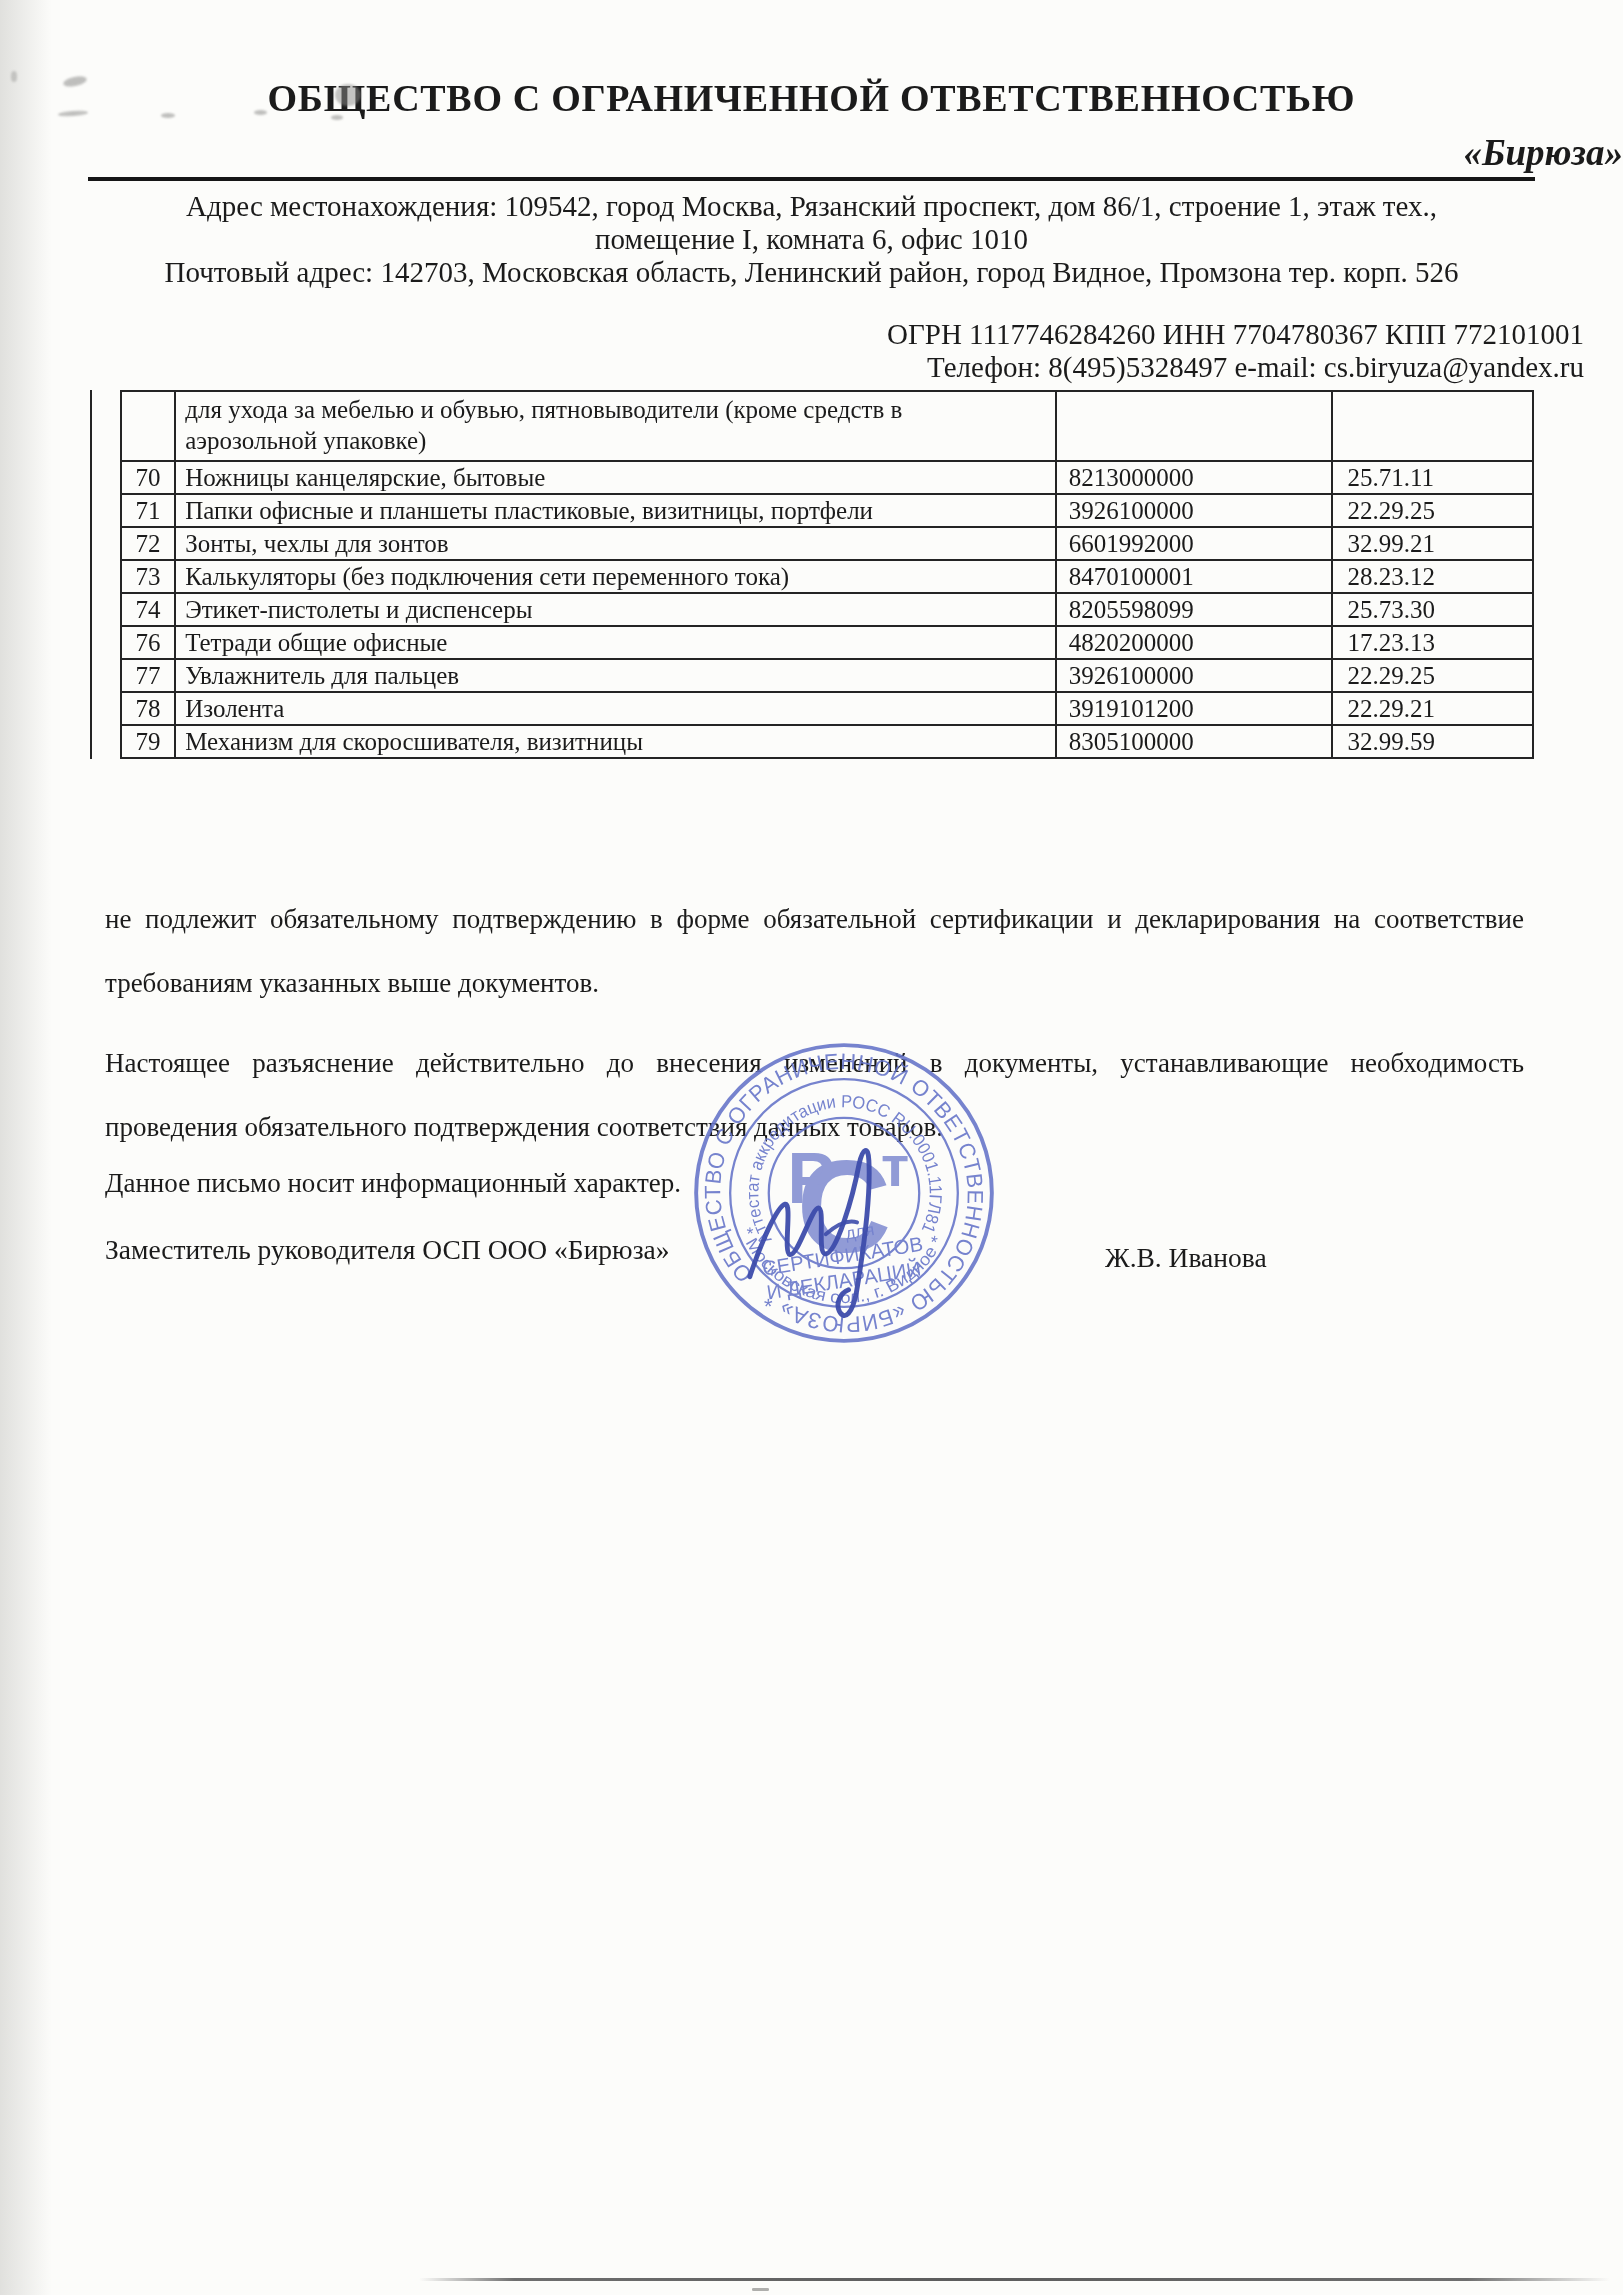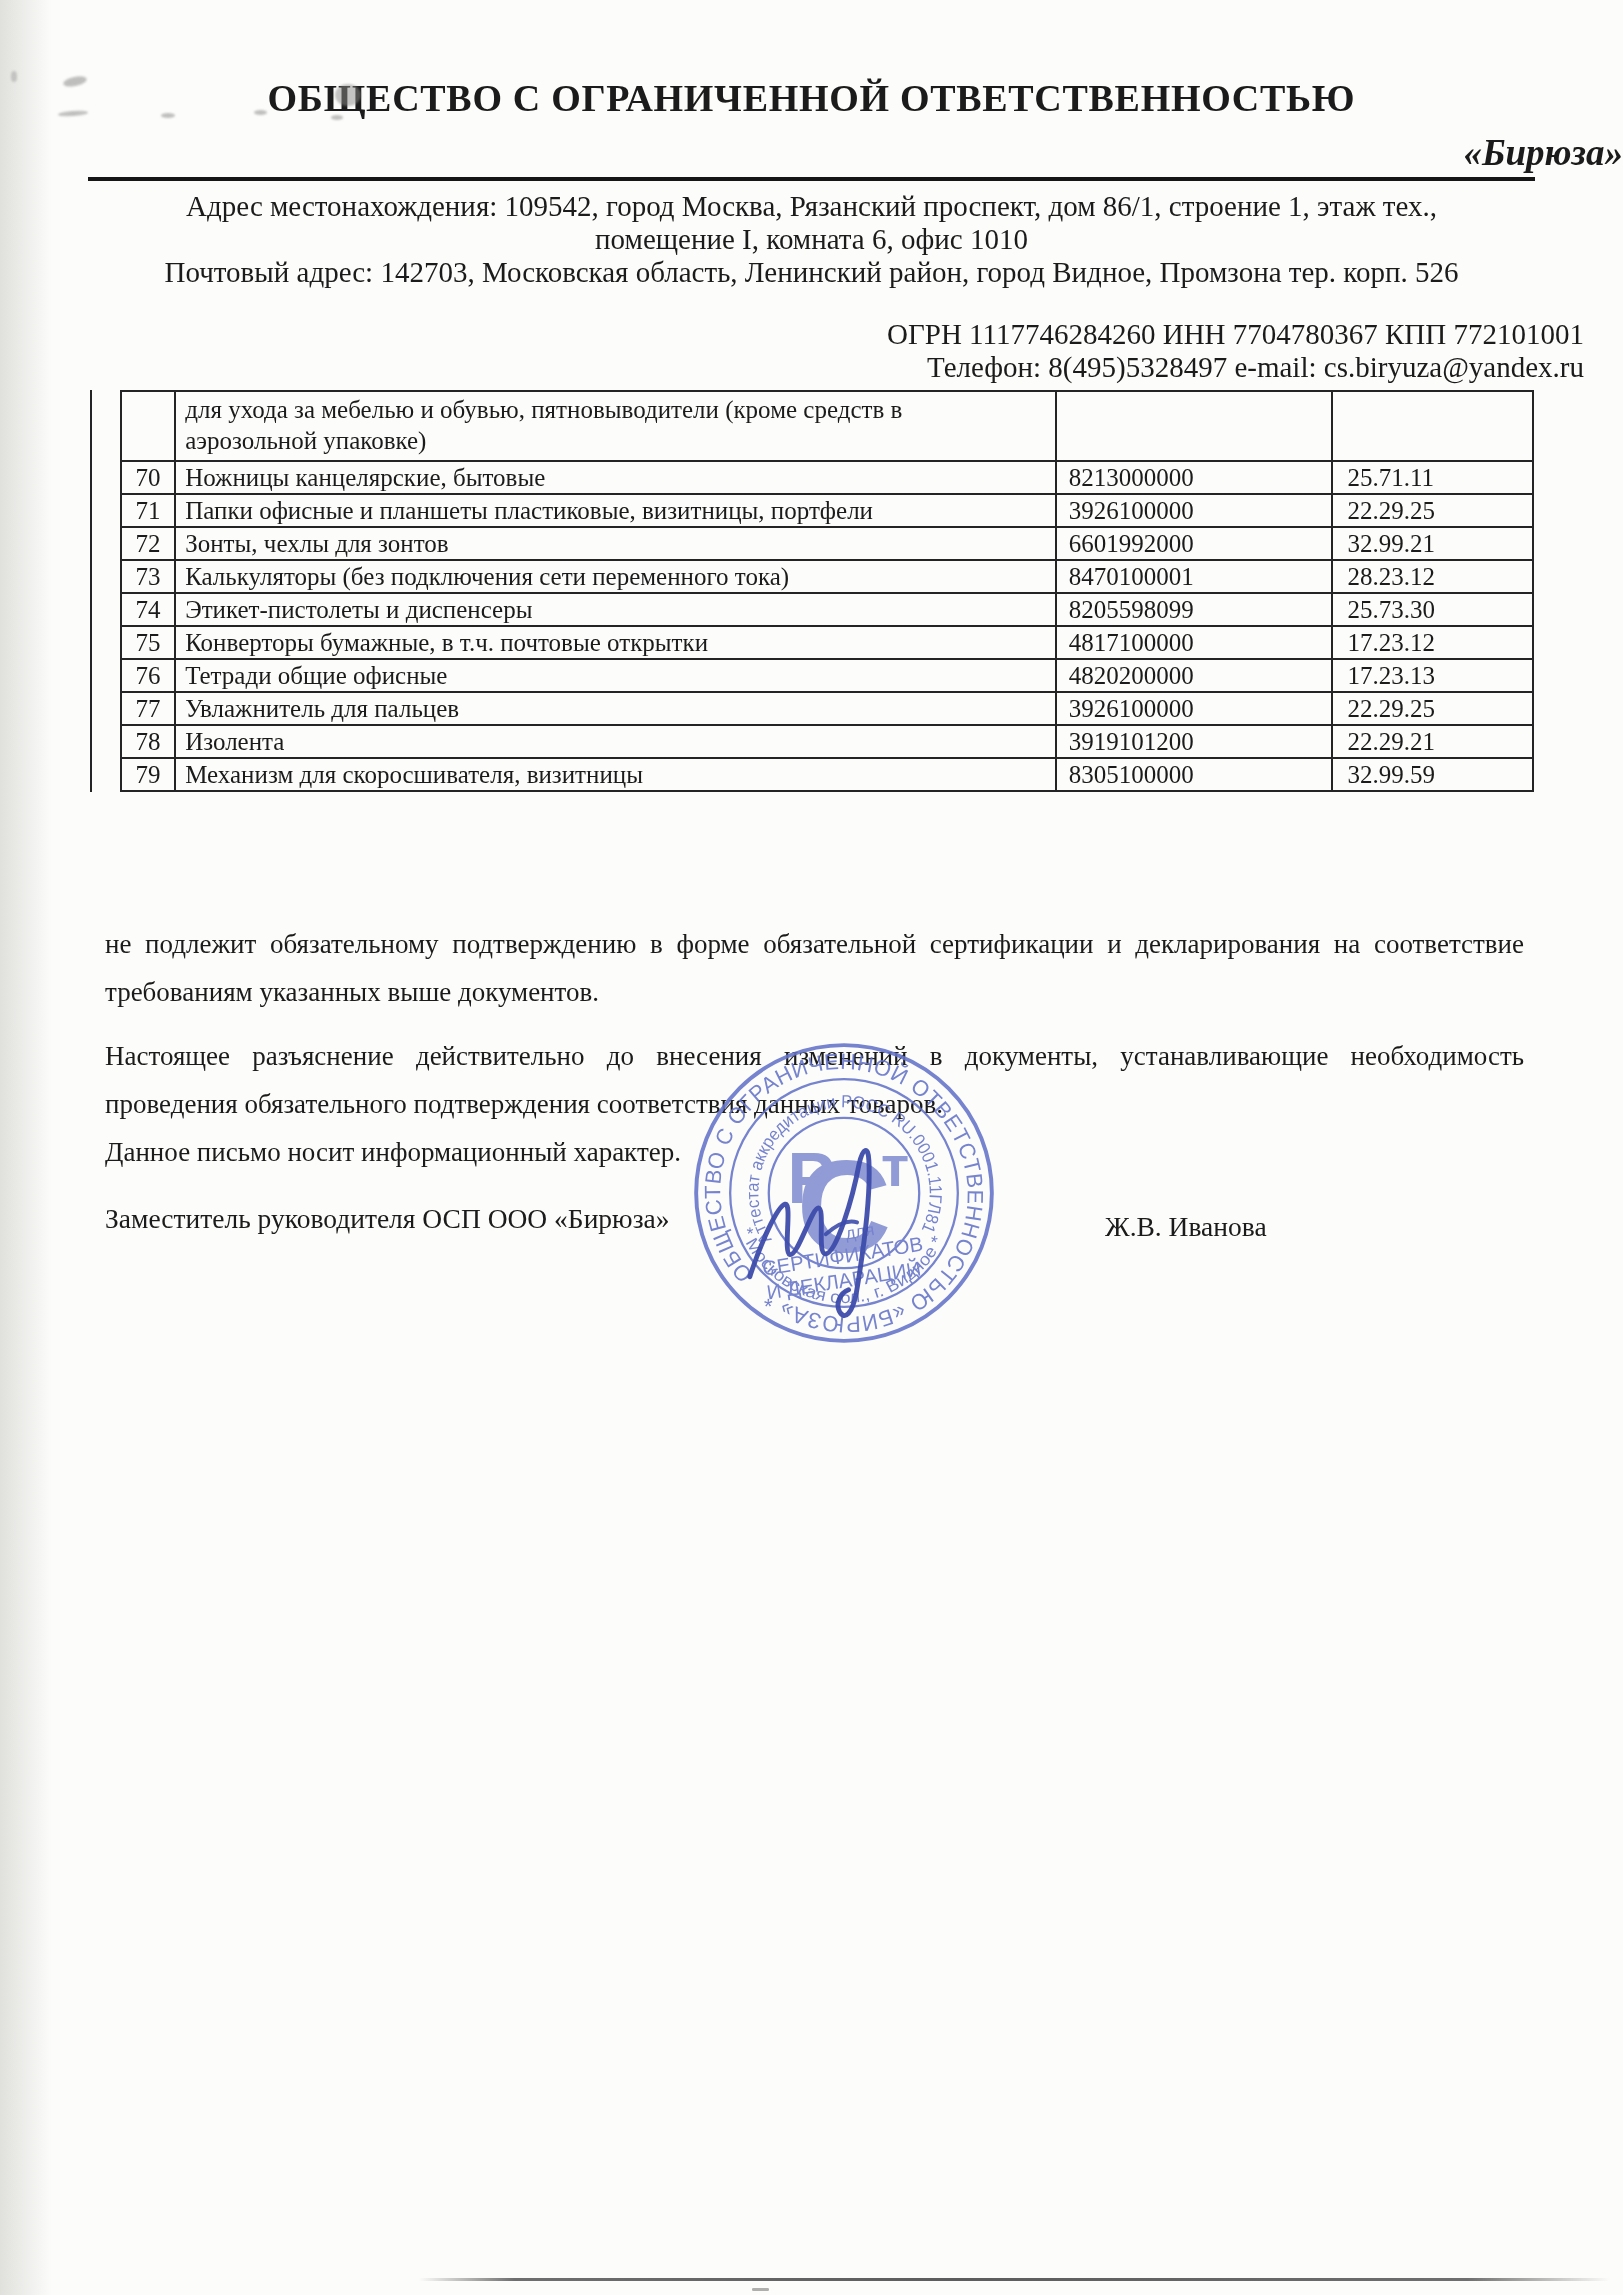--- a/index.html
+++ b/index.html
@@ -29,21 +29,21 @@
   .table-wrap{position:relative;margin:6.5px 0 0 98px;width:1411px;padding-left:22px;}
   .table-wrap::before{content:"";position:absolute;left:-8.5px;top:0;bottom:0;width:2px;background:#242424;}
   table.goods{border-collapse:collapse;table-layout:fixed;width:1411px;}
   table.goods td{border:2px solid #242424;font-size:25px;overflow:hidden;white-space:nowrap;}
   tr.cont td{height:65px;vertical-align:top;line-height:31px;padding:1.3px 6.5px 1.3px 9.2px;white-space:normal;}
   tr.item td{height:31px;line-height:29px;padding:0 3.9px 0 9.2px;}
   td.num{text-align:center;padding:0 !important;}
   td.code{padding-left:11.8px !important;}
   td.okpd{padding-left:14.4px !important;}
 
-  .bodytext{margin:128px 99px 0 105px;font-size:27px;line-height:48px;text-align:justify;}
+  .bodytext{margin:128px 99px 0 105px;font-size:27px;line-height:64px;text-align:justify;}
   .bodytext p{margin:0;}
   .bodytext p + p{margin-top:15.7px;}
   .note{margin:0 0 0 105px;font-size:27px;line-height:48px;}
   .sigrow{position:relative;margin:23.6px 0 0 105px;font-size:27.5px;line-height:39px;height:39px;}
   .sigrow .name{position:absolute;left:1000px;top:8px;}
 
   .stamp{position:absolute;left:687px;top:1036px;width:314px;height:314px;}
   .stamp svg{display:block;}
   .stamp .ring{fill:none;stroke:var(--ink,#6473c8);}
   .stamp text{fill:var(--ink,#6473c8);font-family:"Liberation Sans",sans-serif;}
@@ -123,26 +123,20 @@
             <td class="code">8470100001</td>
             <td class="okpd">28.23.12</td>
           </tr>
           <tr class="item">
             <td class="num">74</td>
             <td>Этикет-пистолеты и диспенсеры</td>
             <td class="code">8205598099</td>
             <td class="okpd">25.73.30</td>
           </tr>
           <tr class="item">
-            <td class="num">75</td>
-            <td>Конверторы бумажные, в т.ч. почтовые открытки</td>
-            <td class="code">4817100000</td>
-            <td class="okpd">17.23.12</td>
-          </tr>
-          <tr class="item">
             <td class="num">76</td>
             <td>Тетради общие офисные</td>
             <td class="code">4820200000</td>
             <td class="okpd">17.23.13</td>
           </tr>
           <tr class="item">
             <td class="num">77</td>
             <td>Увлажнитель для пальцев</td>
             <td class="code">3926100000</td>
             <td class="okpd">22.29.25</td>

